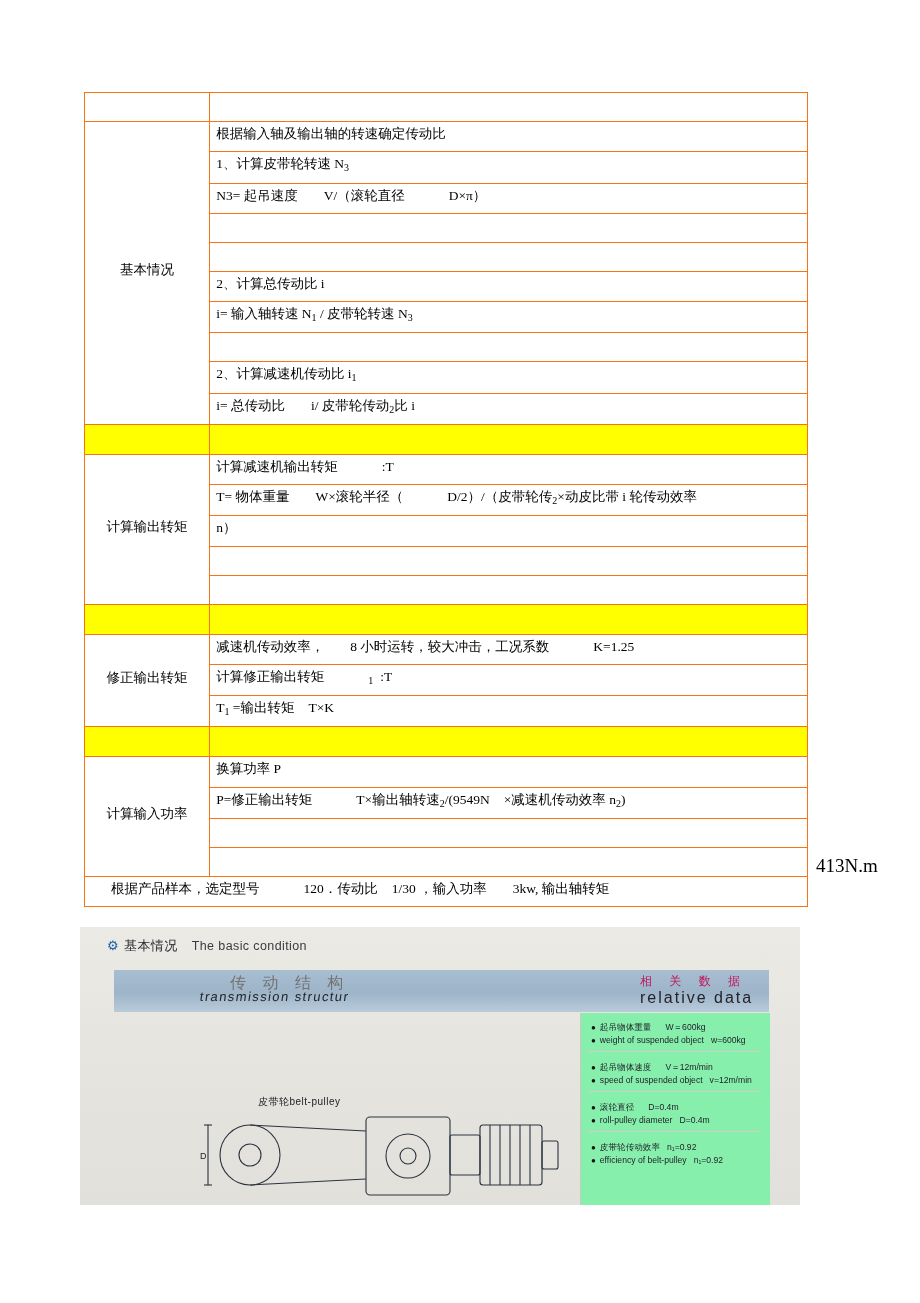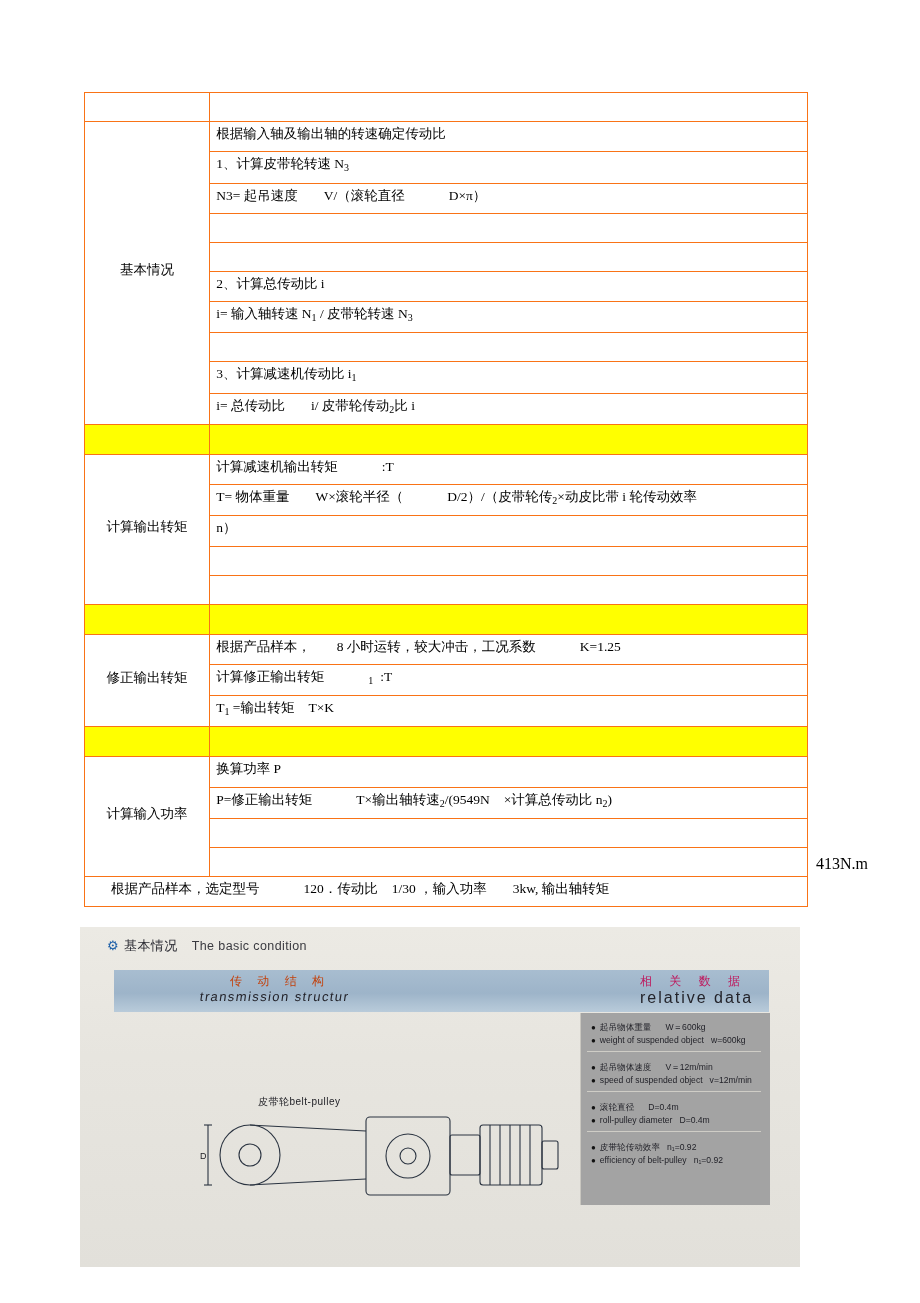--- a/index.html
+++ b/index.html
@@ -62,31 +62,31 @@
 
   .final-row td {
     text-align: left;
     padding-left: 26px;
     font-size: 13.5px;
   }
   .final-outside {
     position: absolute;
     left: 816px;
     top: 855px;
-    font-size: 16px;
+    font-size: 19px;
     white-space: nowrap;
   }
 
   
   .photo {
     position: absolute;
     left: 80px;
     top: 927px;
     width: 720px;
-    height: 340px;
+    height: 278px;
     background: #f2f1ed;
     overflow: hidden;
     border: 0;
   }
   .photo-inner {
     position: absolute;
     inset: 0;
     background:
       linear-gradient(180deg, #eceae4 0%, #e7e5df 38%, #e2e0da 100%);
   }
@@ -115,22 +115,22 @@
     left: 34px;
     top: 43px;
     width: 655px;
     height: 42px;
     background: linear-gradient(180deg,#a8bdd0 0%, #9db4c9 55%, #b9cbda 100%);
   }
   .band-left {
     position: absolute;
     left: 150px;
     top: 46px;
-    color: #c2410c;
-    font-size: 12px;
+    color: #737373;
+    font-size: 16px;
     font-family: "Liberation Sans", sans-serif;
     letter-spacing: 6px;
   }
   .band-left-en {
     position: absolute;
     left: 120px;
     top: 62px;
     color: #23232a;
     font-size: 13px;
     font-family: "Liberation Sans", sans-serif;
@@ -154,21 +154,21 @@
     font-size: 16px;
     font-family: "Liberation Sans", sans-serif;
     letter-spacing: 2px;
   }
   .data-panel {
     position: absolute;
     left: 500px;
     top: 86px;
     width: 189px;
     height: 192px;
-    background: #a3a3a3;
+    background: #86efac;
     border-left: 1px solid #c9c7c0;
   }
   .data-item {
     position: absolute;
     left: 10px;
     font-size: 8.6px;
     font-family: "Liberation Sans", sans-serif;
     color: #23232a;
     white-space: nowrap;
     line-height: 1.42;
@@ -237,21 +237,21 @@
       <tr>
         <td>2、计算总传动比 i</td>
       </tr>
       <tr>
         <td><span>i= 输入轴转速 N</span><sub>1</sub><span> / 皮带轮转速 N</span><sub>3</sub></td>
       </tr>
       <tr class="empty-row">
         <td></td>
       </tr>
       <tr>
-        <td><span>3、计算减速机传动比 i</span><sub>1</sub></td>
+        <td><span>2、计算减速机传动比 i</span><sub>1</sub></td>
       </tr>
       <tr>
         <td><span>i= 总传动比</span><span class="spacer-mid"></span><span>i/ 皮带轮传动</span><sub>2</sub><span>比 i</span></td>
       </tr>
 
       <tr>
         <td class="yellow"></td>
         <td class="yellow"></td>
       </tr>
 
@@ -272,40 +272,40 @@
         <td></td>
       </tr>
 
       <tr>
         <td class="yellow"></td>
         <td class="yellow"></td>
       </tr>
 
       <tr>
         <td class="label-cell" rowspan="3">修正输出转矩</td>
-        <td><span>根据产品样本，</span><span class="spacer-mid"></span><span>8 小时运转，较大冲击，工况系数</span><span class="spacer-wide"></span><span>K=1.25</span></td>
+        <td><span>减速机传动效率，</span><span class="spacer-mid"></span><span>8 小时运转，较大冲击，工况系数</span><span class="spacer-wide"></span><span>K=1.25</span></td>
       </tr>
       <tr>
         <td><span>计算修正输出转矩</span><span class="spacer-wide"></span><sub>1</sub><span class="spacer-xs"></span><span>:T</span></td>
       </tr>
       <tr>
         <td><span>T</span><sub>1</sub><span> =输出转矩</span><span class="spacer-sm"></span><span>T×K</span></td>
       </tr>
 
       <tr>
         <td class="yellow"></td>
         <td class="yellow"></td>
       </tr>
 
       <tr>
         <td class="label-cell" rowspan="4">计算输入功率</td>
         <td>换算功率 P</td>
       </tr>
       <tr>
-        <td><span>P=修正输出转矩</span><span class="spacer-wide"></span><span>T×输出轴转速</span><sub>2</sub><span>/(9549N</span><span class="spacer-sm"></span><span>×计算总传动比 n</span><sub>2</sub><span>)</span></td>
+        <td><span>P=修正输出转矩</span><span class="spacer-wide"></span><span>T×输出轴转速</span><sub>2</sub><span>/(9549N</span><span class="spacer-sm"></span><span>×减速机传动效率 n</span><sub>2</sub><span>)</span></td>
       </tr>
       <tr class="empty-row">
         <td></td>
       </tr>
       <tr class="empty-row">
         <td></td>
       </tr>
 
       <tr class="final-row">
         <td colspan="2"><span>根据产品样本，选定型号</span><span class="spacer-wide"></span><span>120．传动比</span><span class="spacer-sm"></span><span>1/30 ，输入功率</span><span class="spacer-mid"></span><span>3kw, 输出轴转矩</span></td>

